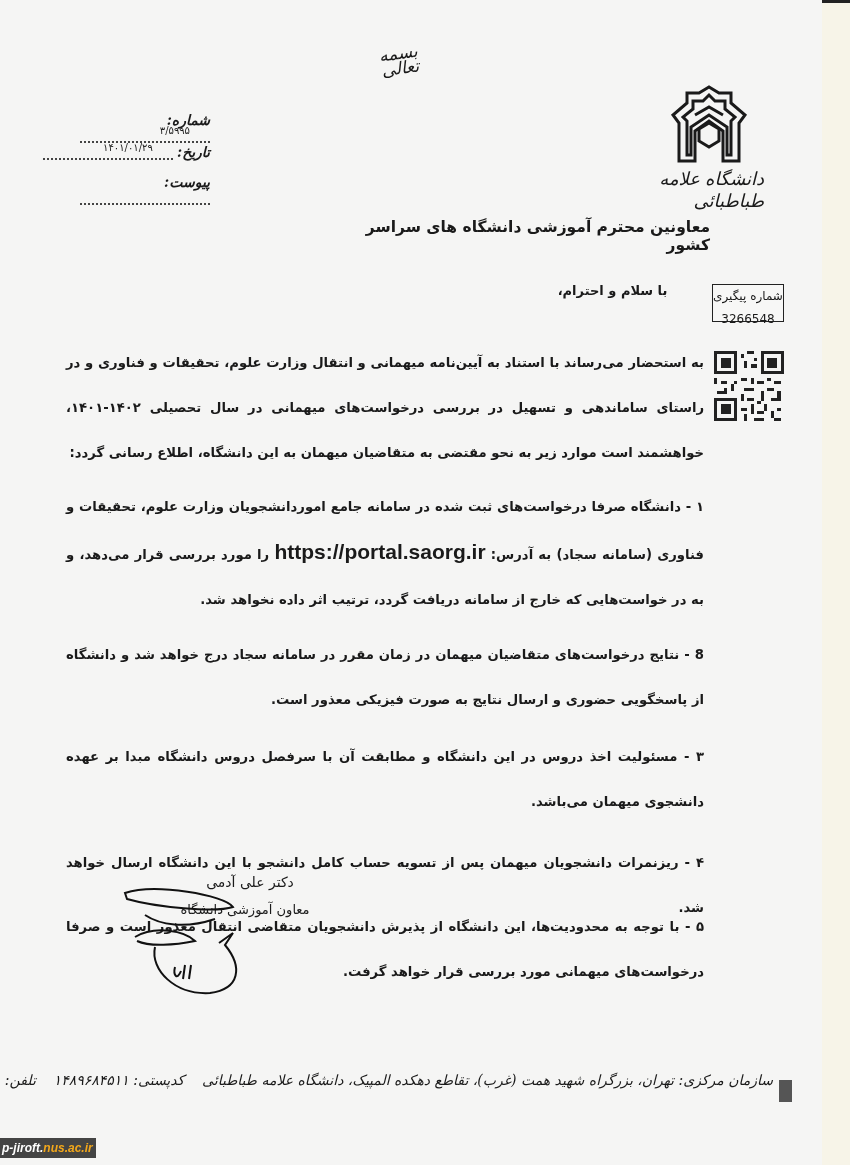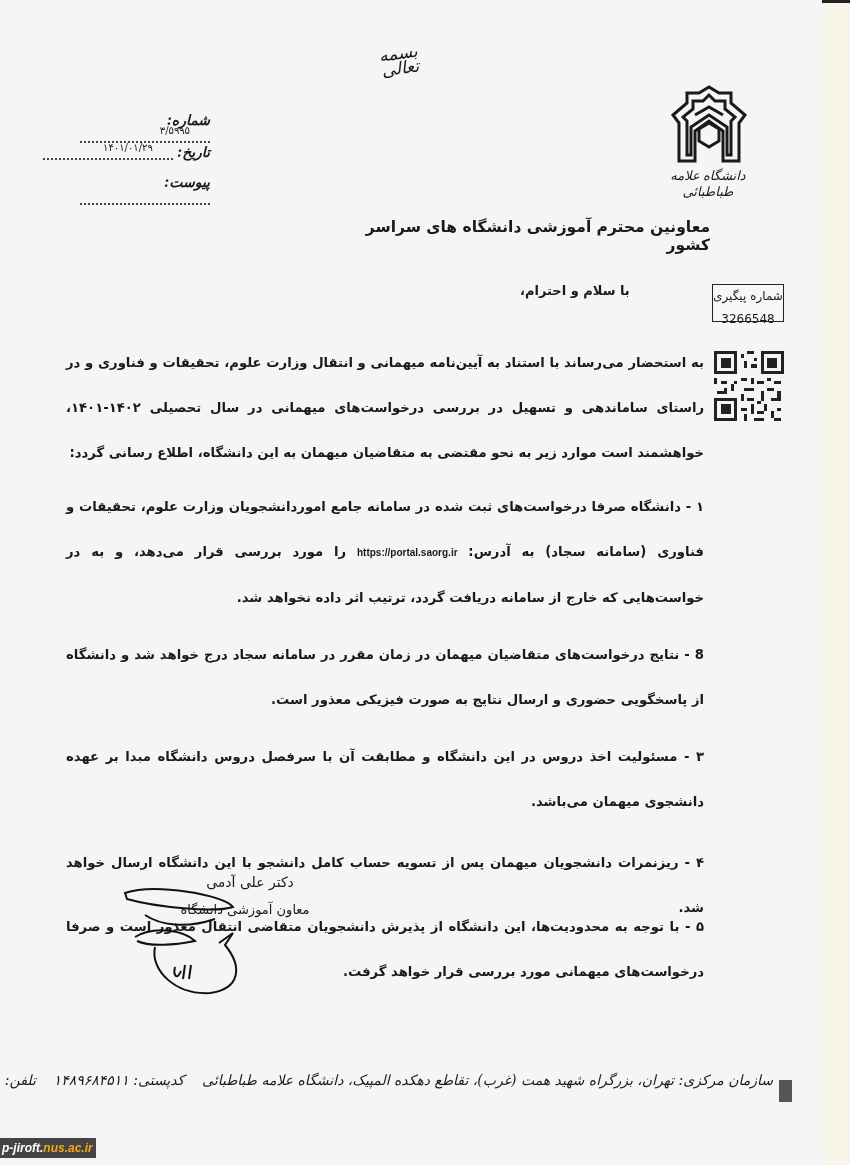--- a/index.html
+++ b/index.html
@@ -27,44 +27,44 @@
     transform:rotate(-8deg); text-align:center; line-height:15px;
   }
 
   .meta { position:absolute; left:40px; width:170px; font-size:13px; direction:rtl; }
   .meta .lbl { font-family:"DejaVu Serif", serif; font-style:italic; font-weight:bold; font-size:14px; }
   .meta .dots { display:inline-block; width:130px; border-bottom:2px dotted #444; position:relative; height:10px; vertical-align:middle; }
   .meta .val { position:absolute; right:20px; top:-6px; font-size:10px; letter-spacing:1px; }
 
   .logo { position:absolute; left:665px; top:85px; width:88px; height:80px; }
   .logo-text {
-    position:absolute; left:652px; top:168px; width:112px; text-align:center;
-    font-family:Liberation Serif, serif; font-style:italic; font-size:13px; direction:rtl;
+    position:absolute; left:652px; top:168px; width:112px; text-align:right;
+    font-family:Liberation Sans, sans-serif; font-style:italic; font-size:18px; direction:rtl;
   }
 
   .addressee {
     position:absolute; left:360px; top:218px; width:350px;
     font-weight:bold; font-size:15.5px; direction:rtl; 
   }
   .greeting {
     position:absolute; left:520px; top:283px; width:185px;
-    font-weight:bold; font-size:13px; direction:rtl; text-align:left;
+    font-weight:bold; font-size:13px; direction:rtl; text-align:center;
   }
   .tracking {
     position:absolute; left:712px; top:284px; width:72px; height:38px;
     border:1.5px solid #222; box-sizing:border-box; text-align:center;
     font-size:12px; line-height:23px; direction:rtl; background:#f7f7f6;
   }
   .qr { position:absolute; left:714px; top:351px; width:70px; height:70px; }
 
   .para {
     position:absolute; left:66px; width:638px; direction:rtl; text-align:justify;
     font-weight:bold; font-size:13.2px; line-height:45px;
   }
-  .para .url { font-family:"Liberation Sans", sans-serif; font-size:10px; font-weight:bold; direction:ltr; unicode-bidi:embed; }
+  .para .url { font-family:"Liberation Sans", sans-serif; font-size:21px; font-weight:bold; direction:ltr; unicode-bidi:embed; }
 
   .sig-name {
     position:absolute; left:175px; top:874px; width:150px; text-align:center;
     font-size:14px; direction:rtl;
   }
   .sig-title {
     position:absolute; left:165px; top:902px; width:160px; text-align:center;
     font-size:13px; direction:rtl;
   }
   .signature { position:absolute; left:115px; top:885px; width:130px; height:115px; }

